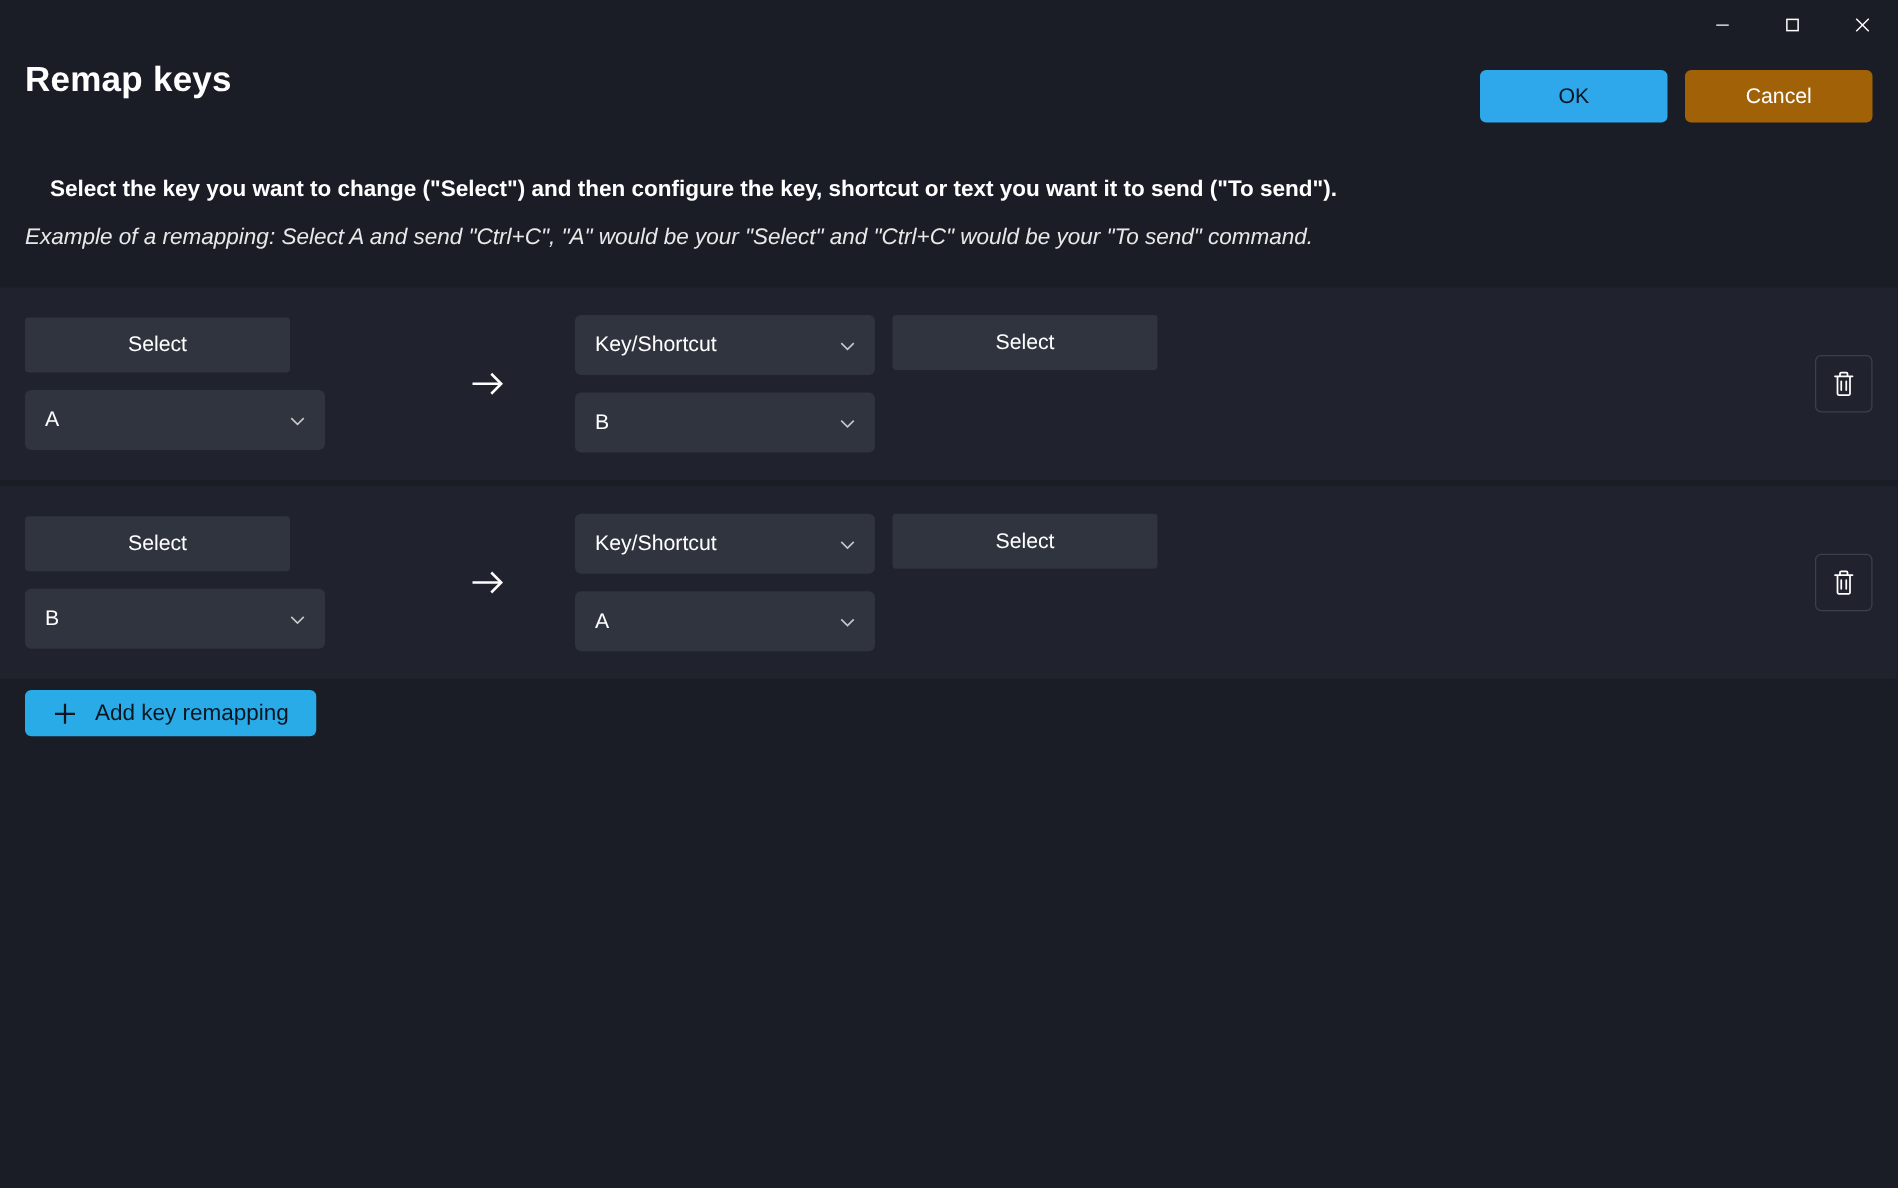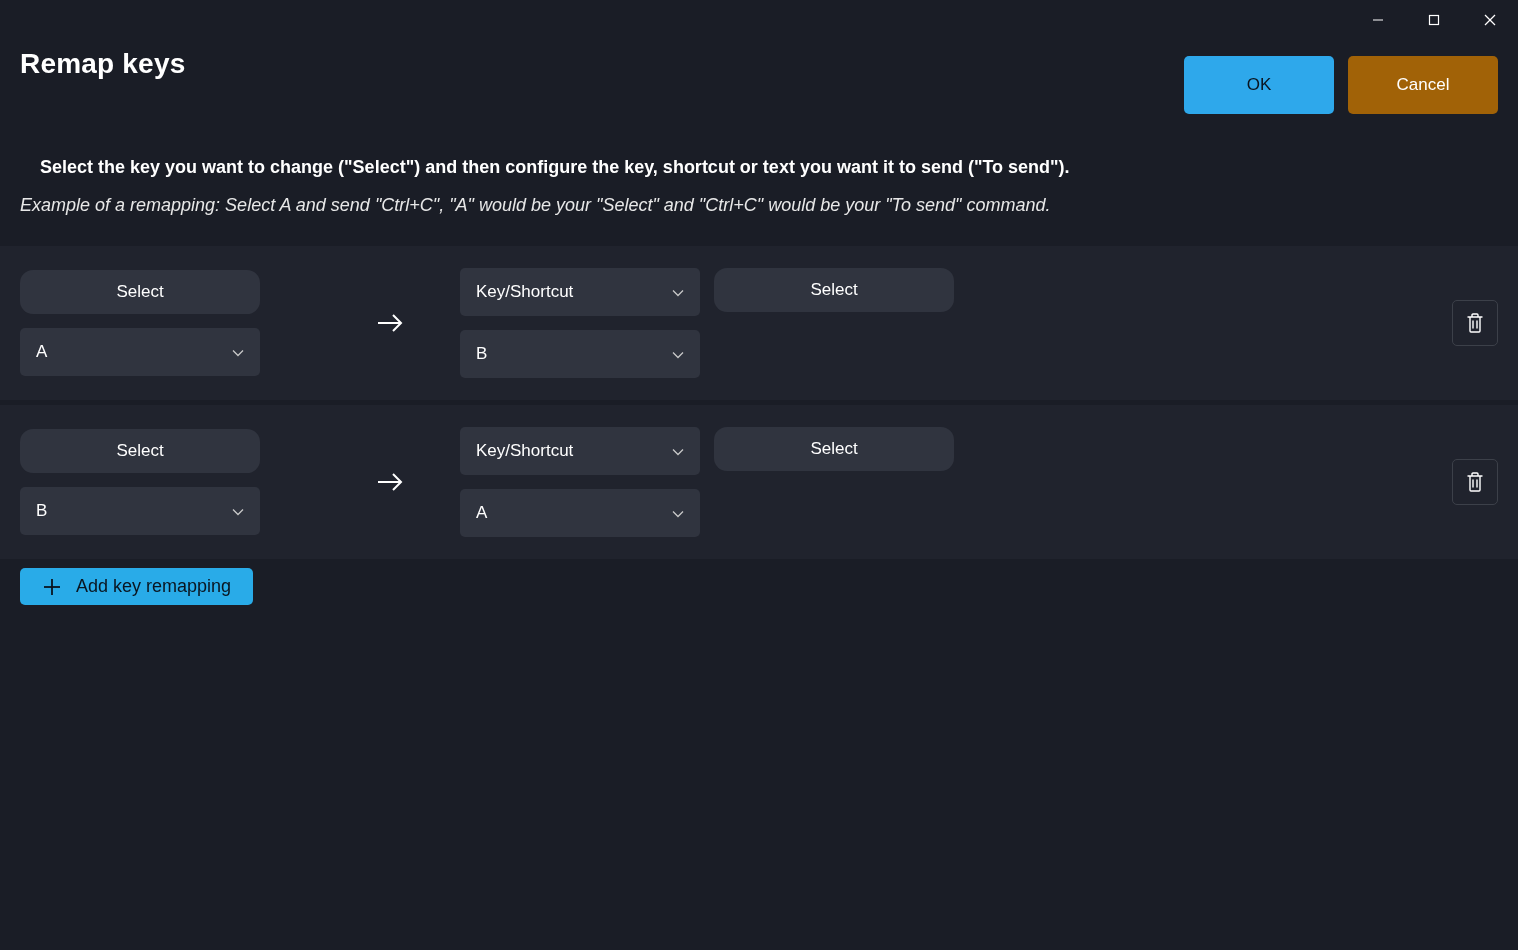--- a/index.html
+++ b/index.html
@@ -49,21 +49,21 @@
       gap: 14px;
       margin-top: 8px;
     }
     .btn {
       border: none;
       border-radius: 5px;
       padding: 10px 26px;
       font-size: 17px;
       cursor: pointer;
       min-width: 150px;
-      height: 58px;
+      height: 42px;
     }
     .btn-primary {
       background: #2ea8eb;
       color: #0a1520;
       font-weight: 500;
     }
     .btn-secondary {
       background: #a16207;
       color: #ffffff;
     }
@@ -123,25 +123,25 @@
       flex: 1;
     }
     .tosend-left {
       display: flex;
       flex-direction: column;
       gap: 14px;
     }
     .select-btn {
       background: #30343f;
       border: none;
-      border-radius: 13px;
+      border-radius: 3px;
       color: #ffffff;
       font-size: 17px;
       height: 44px;
-      width: 240px;
+      width: 212px;
       cursor: pointer;
     }
     .dropdown {
       background: #30343f;
       border: none;
       border-radius: 5px;
       color: #ffffff;
       font-size: 17px;
       height: 48px;
       width: 240px;

